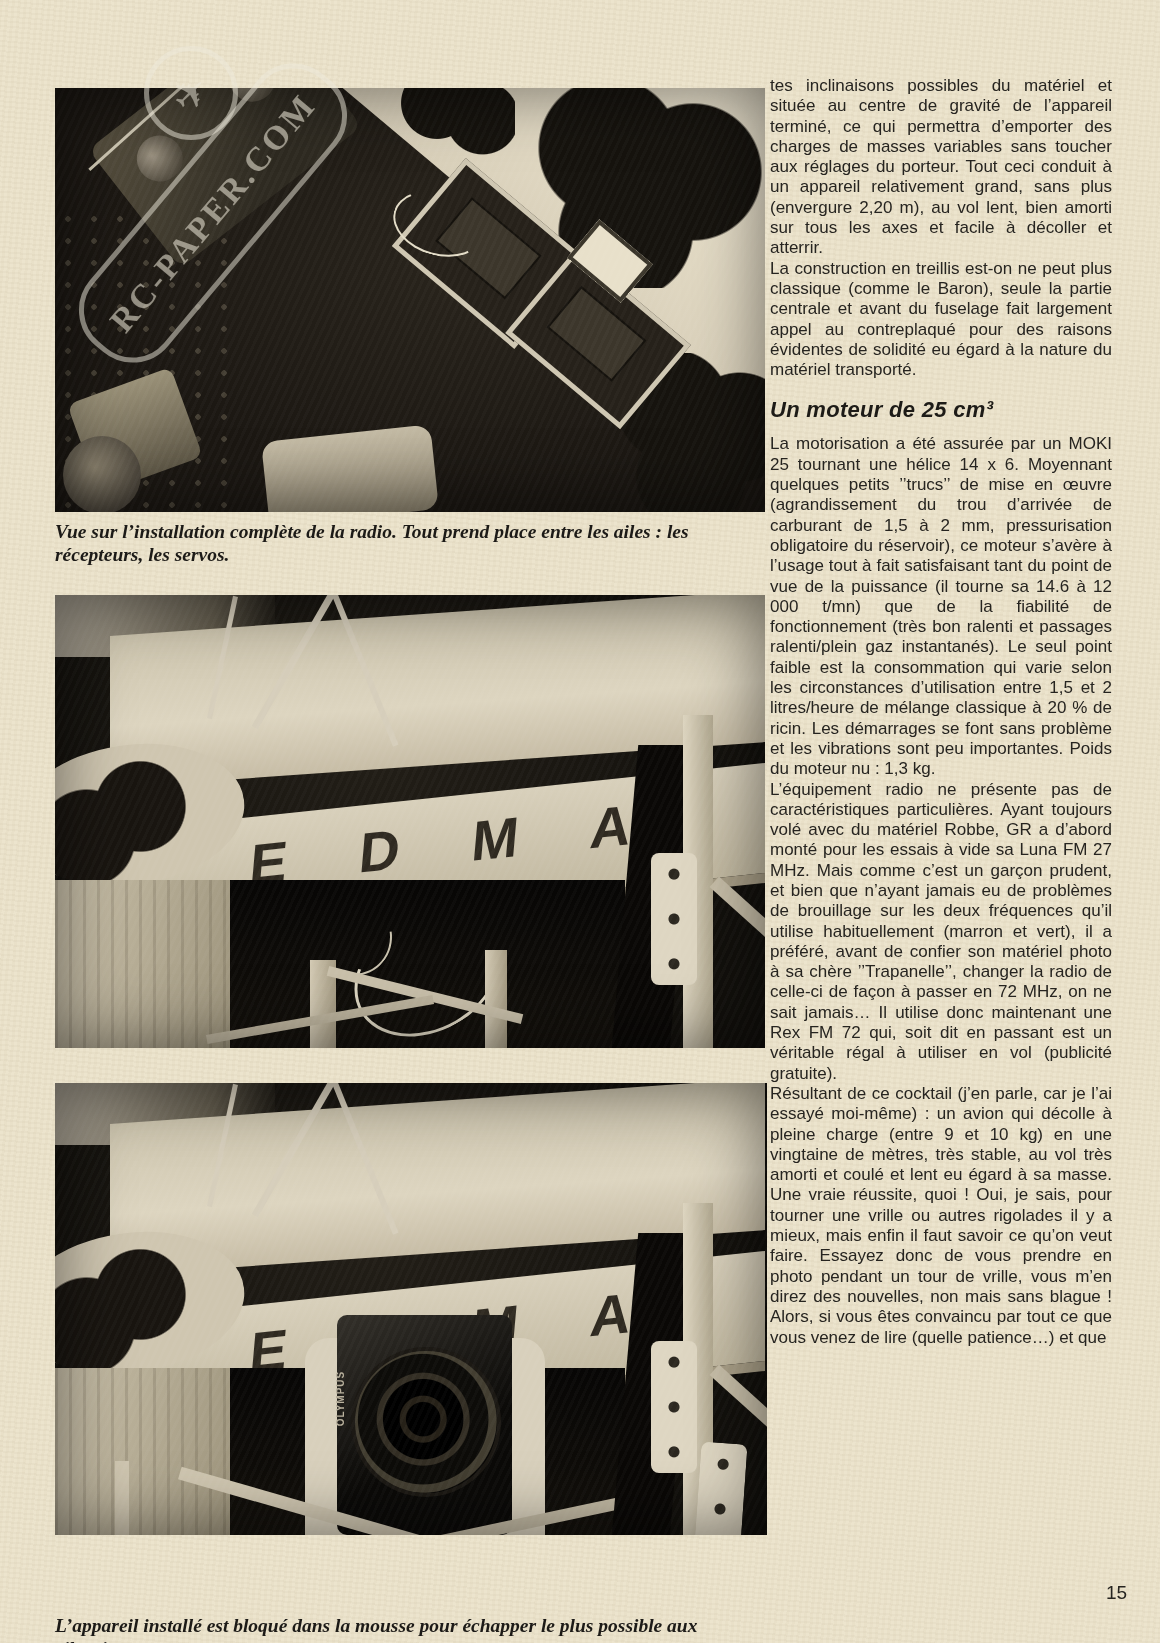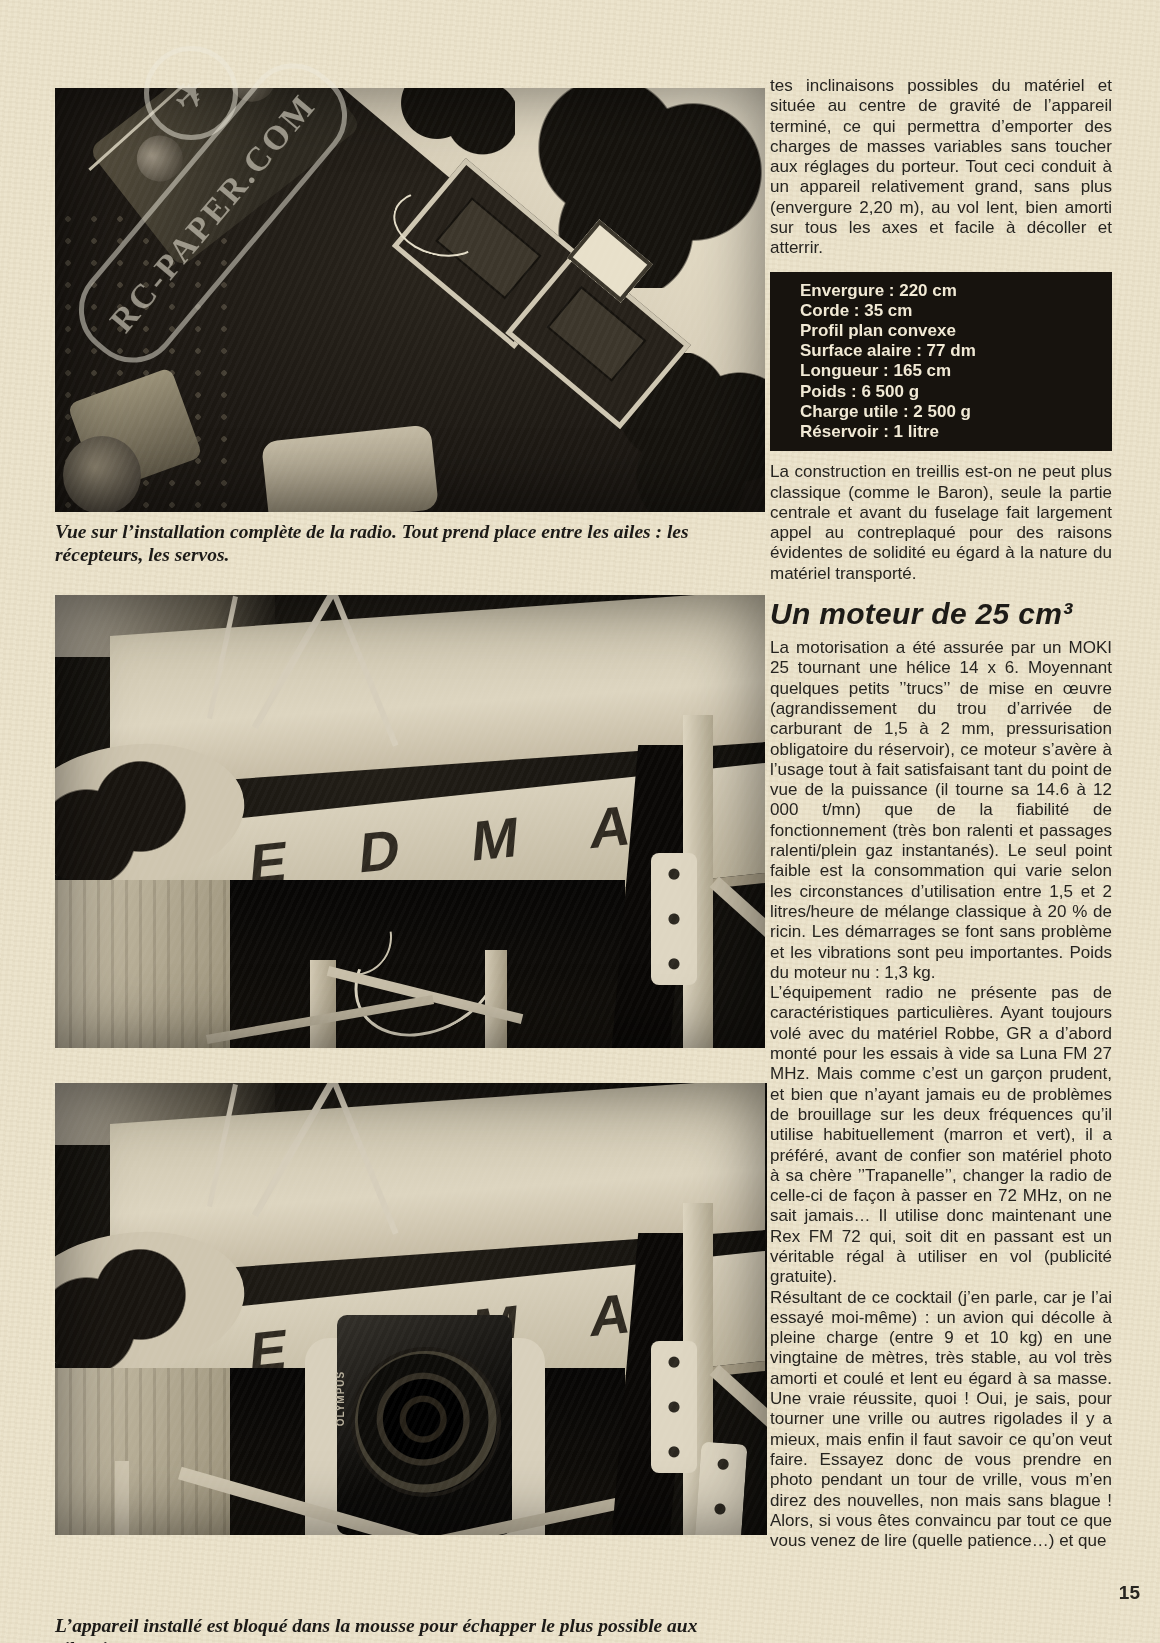--- a/index.html
+++ b/index.html
@@ -113,25 +113,25 @@
     font-size:19.5px;line-height:23px;}
   .cap1{top:520px;}
   .cap2{top:1053px;margin-top:32px;}
   .cap3{top:1614px;width:712px;}
 
   
   .right-col{position:absolute;left:770px;top:76px;width:342px;height:1552px;overflow:hidden;color:#262420;}
   .right-col p{margin:0;text-align:justify;font-size:17px;line-height:20.3px;}
   .specs-box{margin:13px 0 11px 0;background:#17130e;color:#f1e9d5;
     padding:9px 8px 9px 30px;font-weight:700;font-size:17px;line-height:20.2px;}
-  .heading{margin:15px 0 9px 0;font-style:italic;font-weight:700;font-size:30px;line-height:30px;
+  .heading{margin:15px 0 9px 0;font-style:italic;font-weight:700;font-size:22px;line-height:30px;
     color:#1d1b17;letter-spacing:.3px;font-family:"Liberation Sans",sans-serif;}
 
-  .pagenum{position:absolute;left:1106px;top:1582px;width:34px;text-align:right;
-    font-weight:700;font-size:19px;color:#262420;}
+  .pagenum{position:absolute;left:1106px;top:1582px;width:34px;text-align:left;
+    font-weight:400;font-size:19px;color:#262420;}
 
   
   .watermark{position:absolute;left:48px;top:40px;width:340px;height:340px;z-index:6;pointer-events:none;}
   .wm-box{position:absolute;left:-12px;top:122px;width:344px;height:92px;border:5px solid rgba(238,233,219,.5);
     border-radius:46px;transform:rotate(-50deg);display:flex;align-items:center;justify-content:center;}
   .wm-text{font-family:"Liberation Serif",serif;font-weight:700;font-size:34px;letter-spacing:3px;
     color:rgba(240,235,221,.55);text-shadow:1px 1px 1px rgba(60,55,40,.3);white-space:nowrap;}
   .wm-circle{position:absolute;left:96px;top:6px;width:84px;height:84px;border:5px solid rgba(238,233,219,.5);
     border-radius:50%;display:flex;align-items:center;justify-content:center;}
   .wm-plane{font-size:42px;color:rgba(240,235,221,.5);transform:rotate(-45deg);}
@@ -220,30 +220,20 @@
     <div class="ph-plate ph-plateA"></div>
     <div class="ph-plate ph-plateB"></div>
     <div class="ph-rdiag"></div>
     <div class="grain"></div>
     <div class="vignette"></div>
   </div>
   <div class="caption cap3">L’appareil installé est bloqué dans la mousse pour échapper le plus possible aux vibrations.</div>
 
   <div class="right-col">
     <p>tes inclinaisons possibles du matériel et située au centre de gravité de l’appareil terminé, ce qui permettra d’emporter des charges de masses variables sans toucher aux réglages du porteur. Tout ceci conduit à un appareil relativement grand, sans plus (envergure 2,20 m), au vol lent, bien amorti sur tous les axes et facile à décoller et atterrir.</p>
-    <div class="specs-box">
-      <div class="spec-line">Envergure : 220 cm</div>
-      <div class="spec-line">Corde : 35 cm</div>
-      <div class="spec-line">Profil plan convexe</div>
-      <div class="spec-line">Surface alaire : 77 dm</div>
-      <div class="spec-line">Longueur : 165 cm</div>
-      <div class="spec-line">Poids : 6 500 g</div>
-      <div class="spec-line">Charge utile : 2 500 g</div>
-      <div class="spec-line">Réservoir : 1 litre</div>
-    </div>
     <p>La construction en treillis est-on ne peut plus classique (comme le Baron), seule la partie centrale et avant du fuselage fait largement appel au contreplaqué pour des raisons évidentes de solidité eu égard à la nature du matériel transporté.</p>
     <h2 class="heading">Un moteur de 25 cm³</h2>
     <p>La motorisation a été assurée par un MOKI 25 tournant une hélice 14 x 6. Moyennant quelques petits ’’trucs’’ de mise en œuvre (agrandissement du trou d’arrivée de carburant de 1,5 à 2 mm, pressurisation obligatoire du réservoir), ce moteur s’avère à l’usage tout à fait satisfaisant tant du point de vue de la puissance (il tourne sa 14.6 à 12 000 t/mn) que de la fiabilité de fonctionnement (très bon ralenti et passages ralenti/plein gaz instantanés). Le seul point faible est la consommation qui varie selon les circonstances d’utilisation entre 1,5 et 2 litres/heure de mélange classique à 20 % de ricin. Les démarrages se font sans problème et les vibrations sont peu importantes. Poids du moteur nu : 1,3 kg.</p>
     <p>L’équipement radio ne présente pas de caractéristiques particulières. Ayant toujours volé avec du matériel Robbe, GR a d’abord monté pour les essais à vide sa Luna FM 27 MHz. Mais comme c’est un garçon prudent, et bien que n’ayant jamais eu de problèmes de brouillage sur les deux fréquences qu’il utilise habituellement (marron et vert), il a préféré, avant de confier son matériel photo à sa chère ’’Trapanelle’’, changer la radio de celle-ci de façon à passer en 72 MHz, on ne sait jamais… Il utilise donc maintenant une Rex FM 72 qui, soit dit en passant est un véritable régal à utiliser en vol (publicité gratuite).</p>
     <p>Résultant de ce cocktail (j’en parle, car je l’ai essayé moi-même) : un avion qui décolle à pleine charge (entre 9 et 10 kg) en une vingtaine de mètres, très stable, au vol très amorti et coulé et lent eu égard à sa masse. Une vraie réussite, quoi ! Oui, je sais, pour tourner une vrille ou autres rigolades il y a mieux, mais enfin il faut savoir ce qu’on veut faire. Essayez donc de vous prendre en photo pendant un tour de vrille, vous m’en direz des nouvelles, non mais sans blague ! Alors, si vous êtes convaincu par tout ce que vous venez de lire (quelle patience…) et que</p>
   </div>
 
   <div class="watermark">
     <div class="wm-circle">
       <span class="wm-plane">✈</span>

